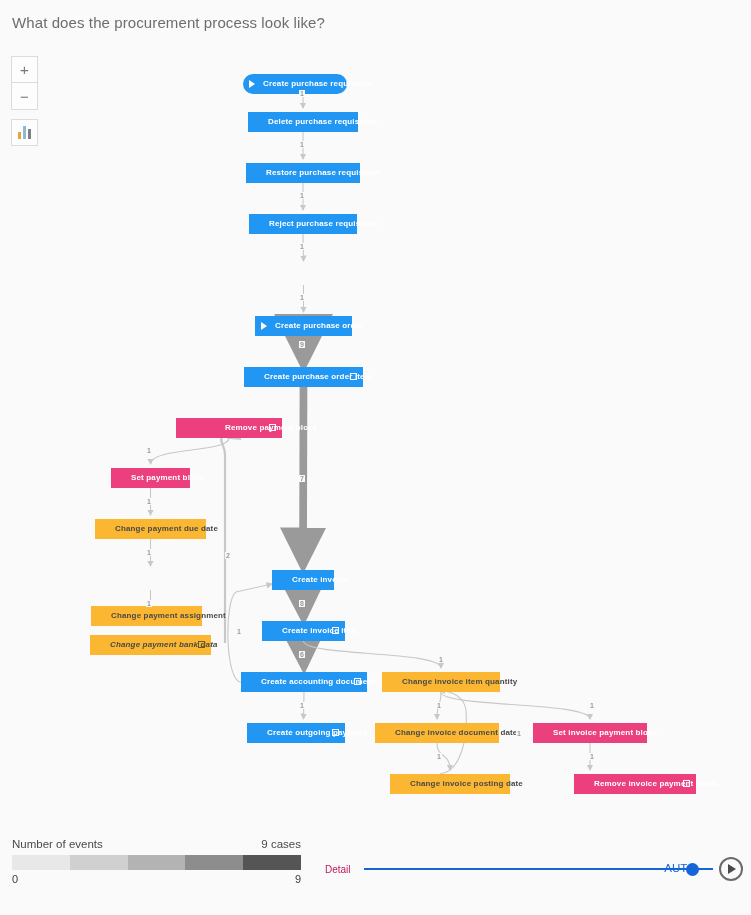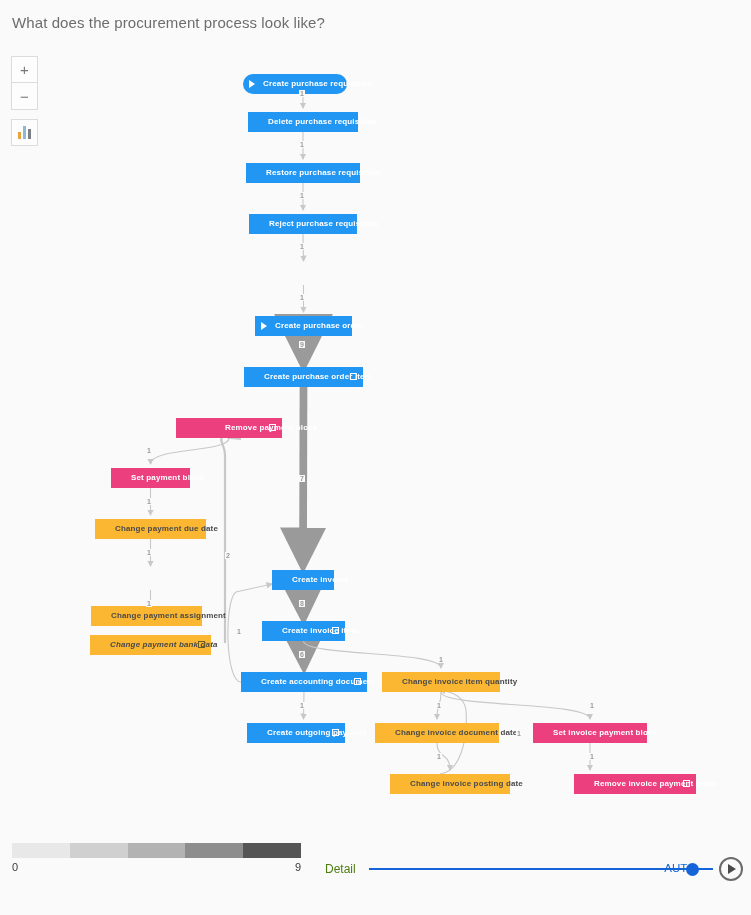--- a/index.html
+++ b/index.html
@@ -58,21 +58,21 @@
     background:#fafafa;padding:0 1px;
   }
   
   #bottom{position:absolute;left:0;top:832px;width:751px;height:83px;}
   #legend{position:absolute;left:12px;top:6px;width:289px;}
   #legend .row{display:flex;justify-content:space-between;font-size:11.5px;color:#4a4a4a;}
   #legend .bar{display:flex;margin-top:5px;height:15px;}
   #legend .bar span{flex:1;}
   #legend .ticks{display:flex;justify-content:space-between;font-size:11px;color:#3b3b3b;margin-top:3px;}
   #detailwrap{position:absolute;left:325px;top:25px;width:418px;display:flex;align-items:center;}
-  #detaillbl{font-size:12px;color:#4d7c0f;margin-right:13px;}
+  #detaillbl{font-size:10px;color:#be185d;margin-right:13px;}
   #slider{position:relative;flex:1;height:18px;}
   #track{position:absolute;left:0;top:8px;width:100%;height:2px;background:#1565d8;}
   #thumb{position:absolute;right:14px;top:3px;width:13px;height:13px;border-radius:50%;background:#1565d8;cursor:pointer;}
   #autolbl{position:absolute;right:17px;top:2px;font-size:11.5px;color:#1565d8;}
   #playbtn{
     margin-left:6px;width:24px;height:24px;border-radius:50%;
     border:2px solid #6b6b6b;box-sizing:border-box;
     display:flex;align-items:center;justify-content:center;cursor:pointer;
   }
   #playbtn b{display:block;width:0;height:0;margin-left:2px;
@@ -226,20 +226,24 @@
     <div class="elabel" style="left: 438px; top: 616px;">1</div>
     <div class="elabel" style="left: 436px; top: 662px;">1</div>
     <div class="elabel" style="left: 436px; top: 713px;">1</div>
     <div class="elabel" style="left: 516px; top: 690px;">1</div>
     <div class="elabel" style="left: 589px; top: 662px;">1</div>
     <div class="elabel" style="left: 589px; top: 713px;">1</div>
   </div>
 
 <div id="bottom">
   <div id="legend">
+    <div class="row">
+      <span>Number of events</span>
+      <span>9 cases</span>
+    </div>
     <div class="bar" id="legendbar">
         <span style="background: rgb(232, 232, 232);"></span>
         <span style="background: rgb(208, 208, 208);"></span>
         <span style="background: rgb(179, 179, 179);"></span>
         <span style="background: rgb(141, 141, 141);"></span>
         <span style="background: rgb(85, 85, 85);"></span>
       </div>
     <div class="ticks">
       <span>0</span>
       <span>9</span>

